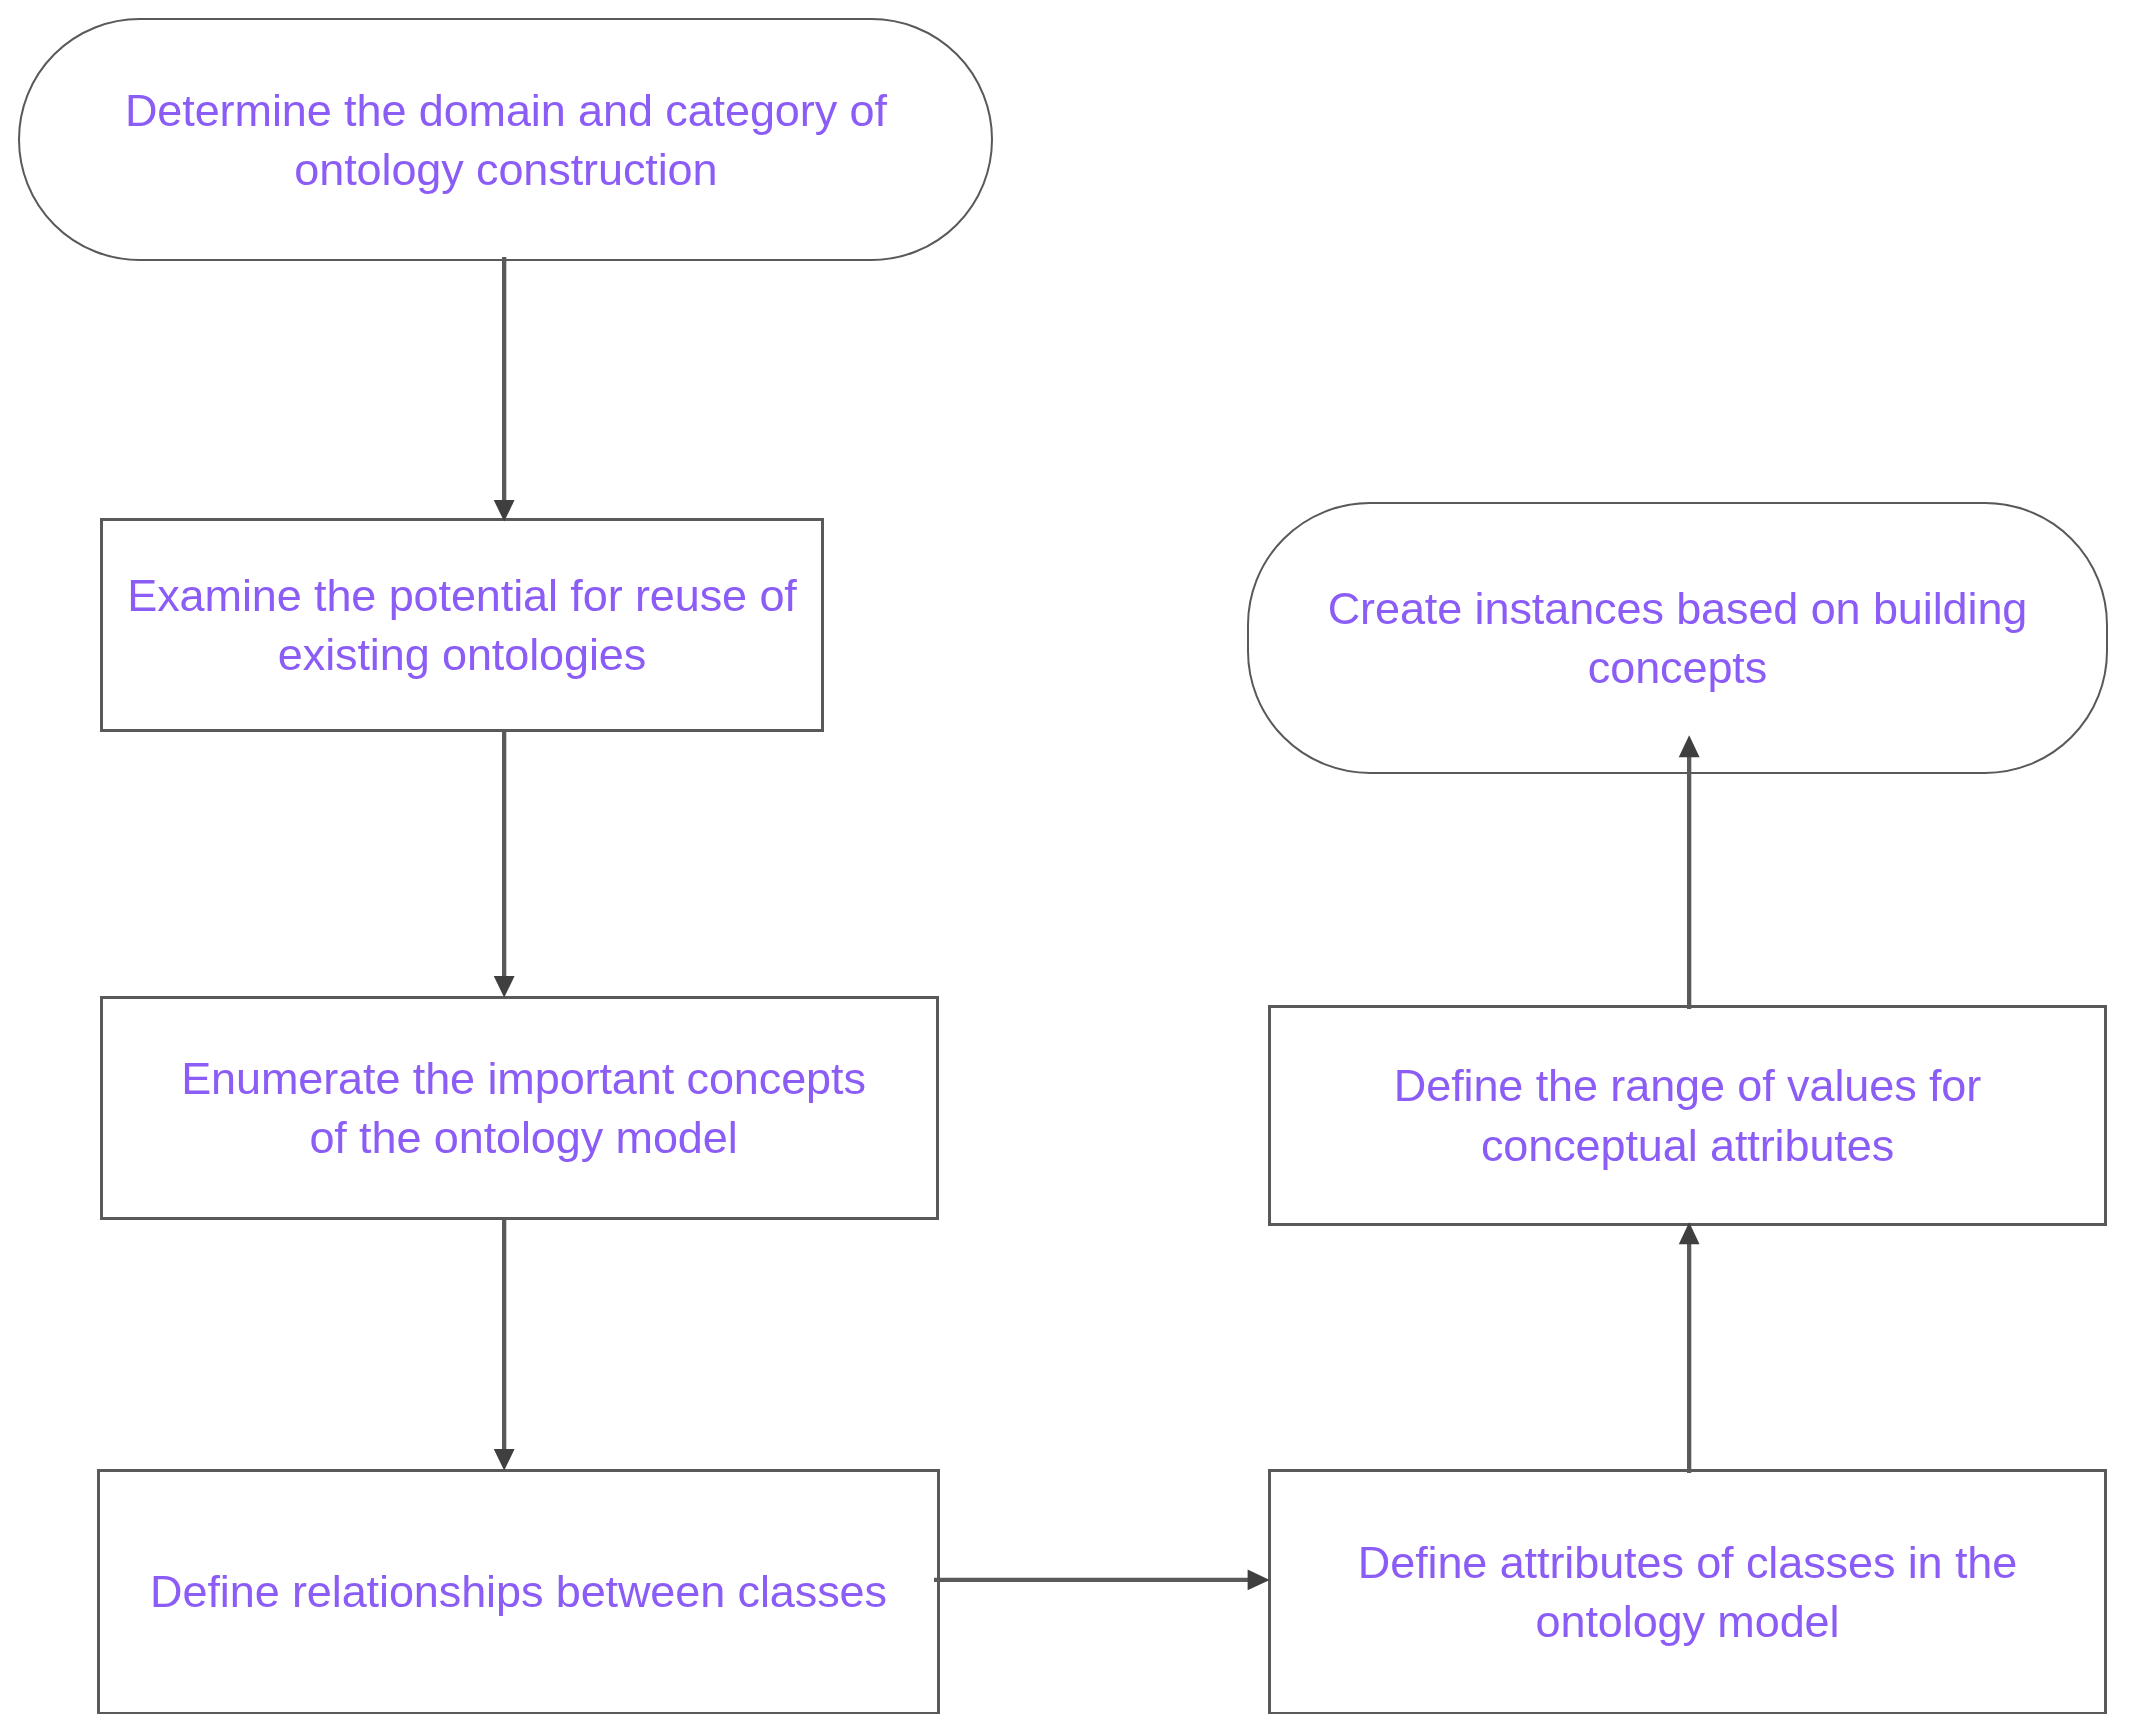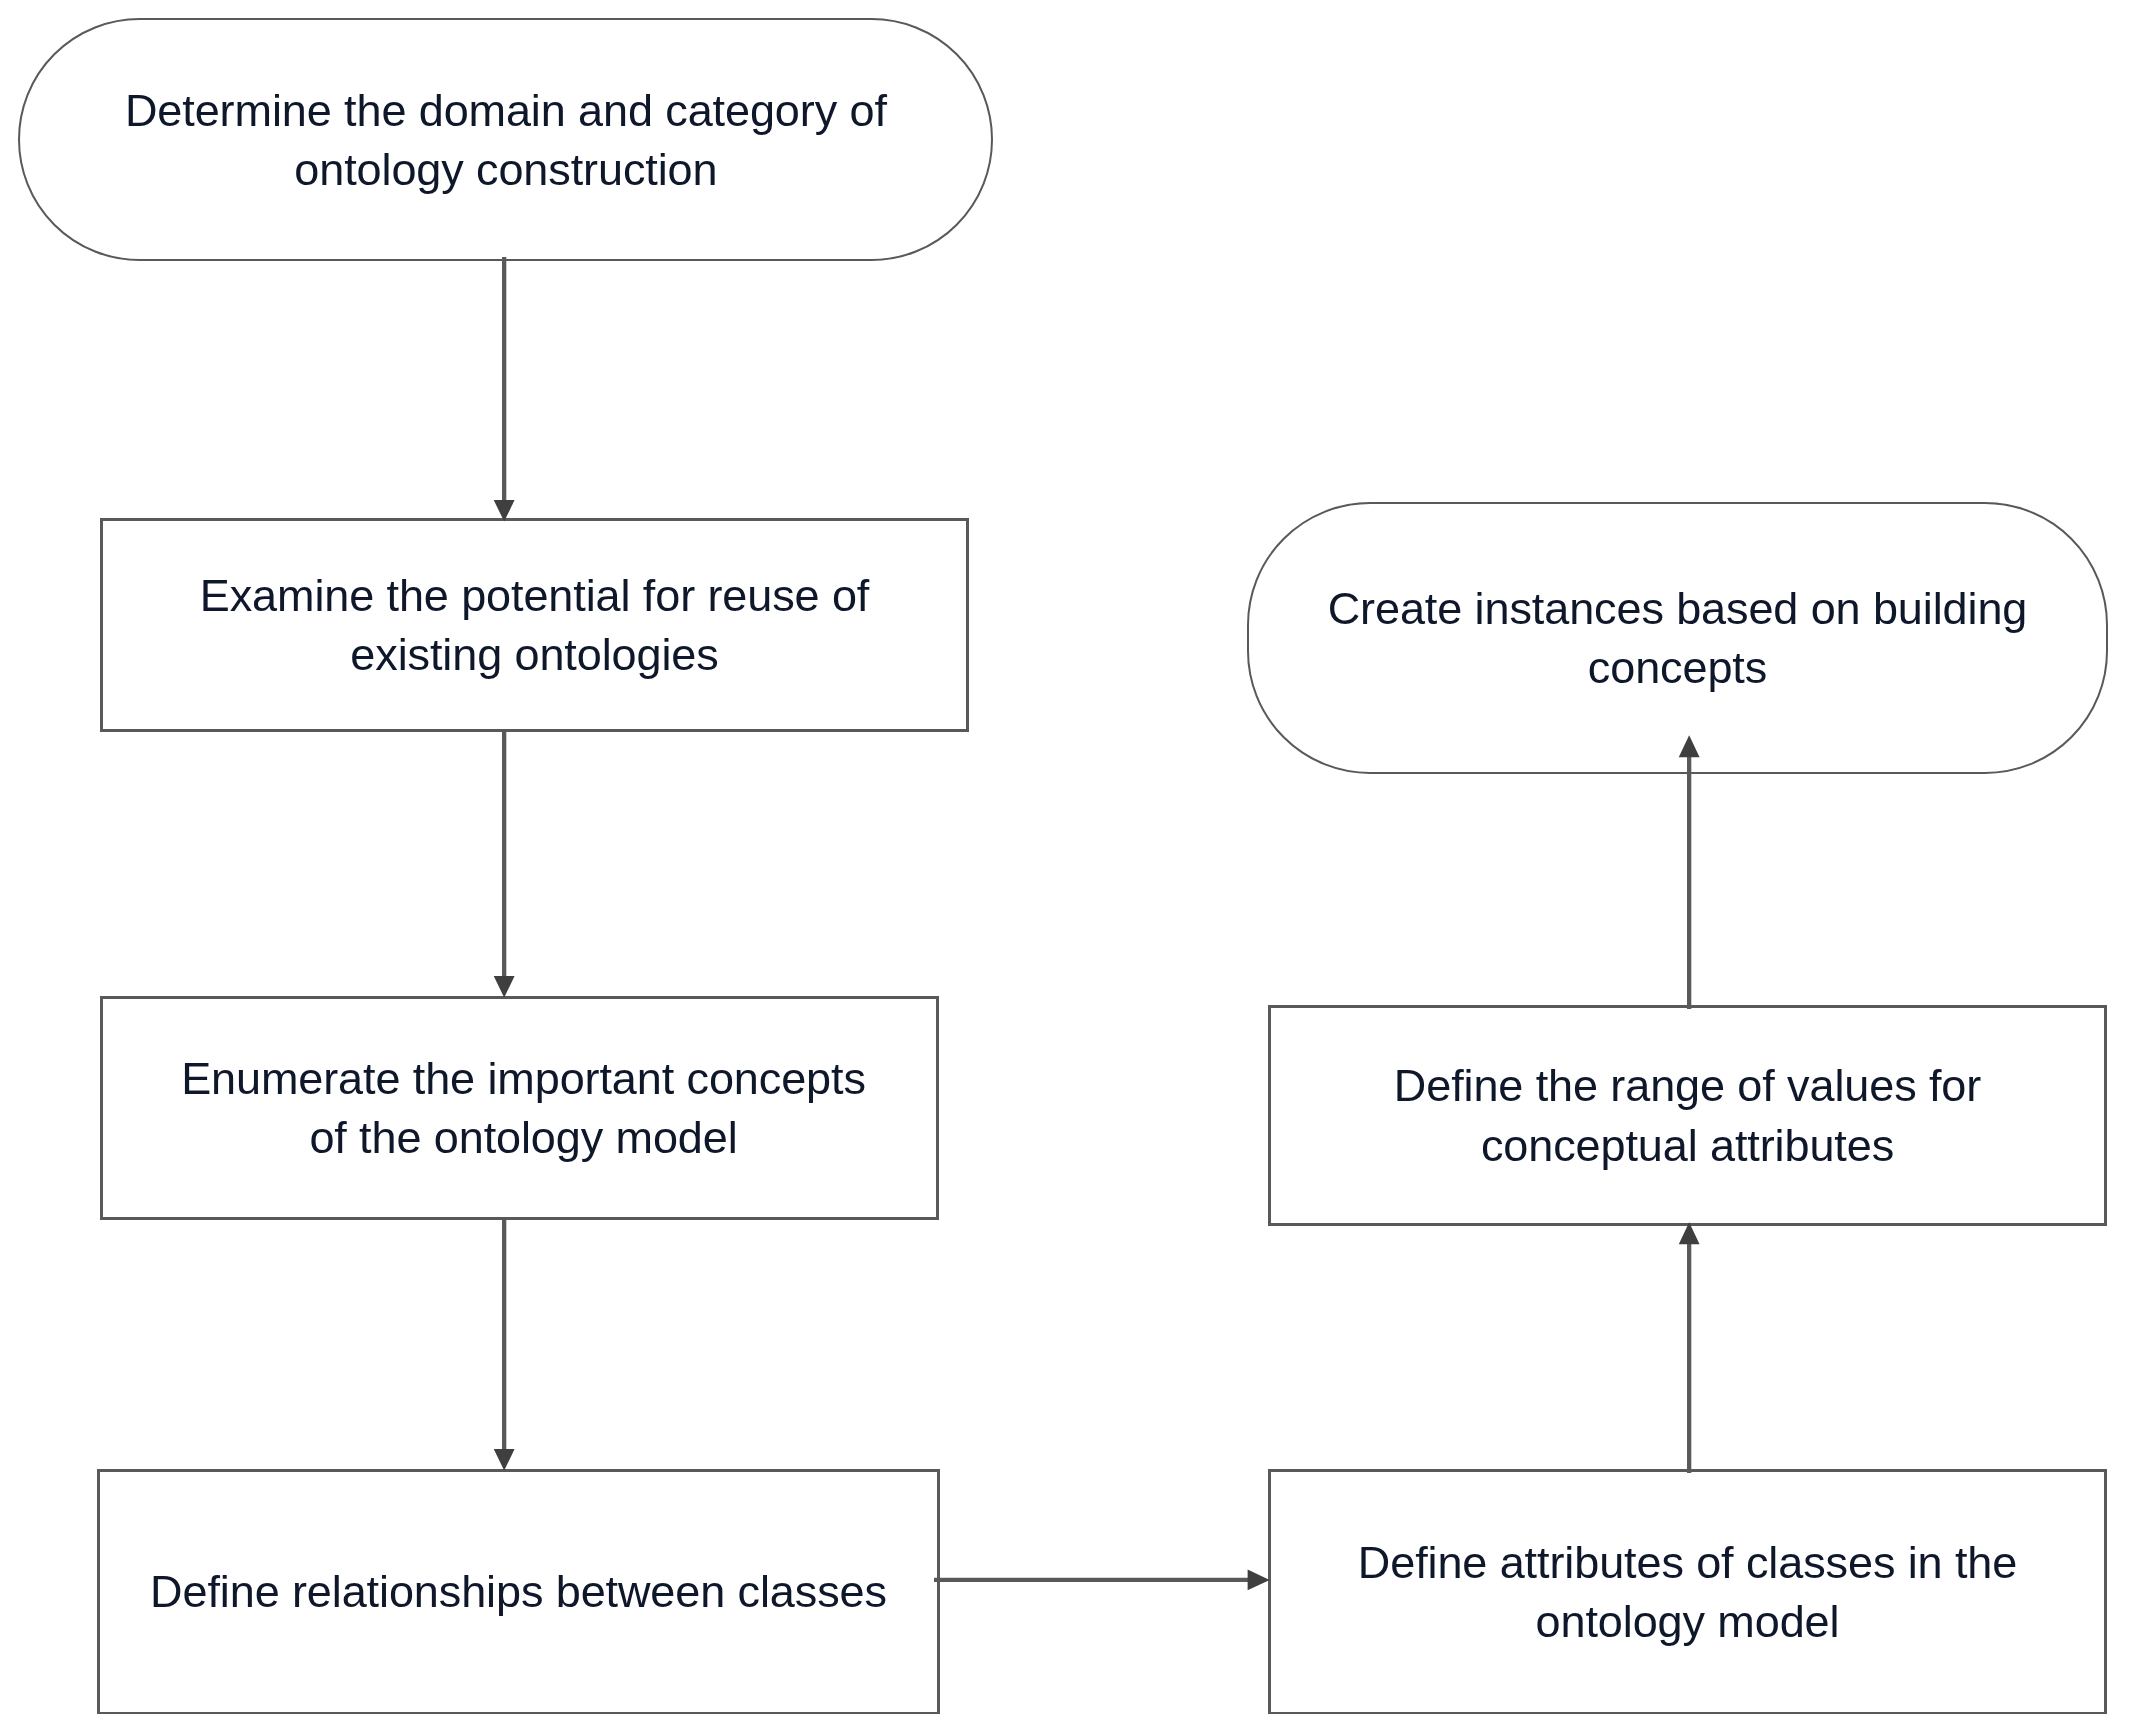--- a/index.html
+++ b/index.html
@@ -23,21 +23,21 @@
     display: flex;
     align-items: center;
     justify-content: center;
     text-align: center;
   }
   .node.rounded {
     border-radius: 123px;
     border-width: 2.5px;
   }
   .node .label {
-    color: #0f172a;
+    color: #8b5cf6;
     font-size: 45px;
     line-height: 1.32;
     font-weight: 400;
     padding: 0 11px;
     white-space: pre-line;
     letter-spacing: -0.1px;
   }
   .node.tight .label {
     padding: 0 1.2px;
     white-space: nowrap;
@@ -54,21 +54,21 @@
 </head>
 <body>
 
 <div id="canvas">
 
   <div class="node rounded" style="left:18.4px; top:18.4px; width:975px; height:243px;">
     <span class="label">Determine the domain and category of
 ontology construction</span>
   </div>
 
-  <div class="node" style="left:100px; top:518px; width:869px; height:214px;">
+  <div class="node" style="left:100px; top:518px; width:724px; height:214px;">
     <span class="label">Examine the potential for reuse of
 existing ontologies</span>
   </div>
 
   <div class="node" style="left:100px; top:996px; width:839px; height:224px;padding-left:8px;">
     <span class="label">Enumerate the important concepts
 of the ontology model</span>
   </div>
 
   <div class="node tight" style="left:97px; top:1469px; width:843px; height:246px;text-align:center;">

